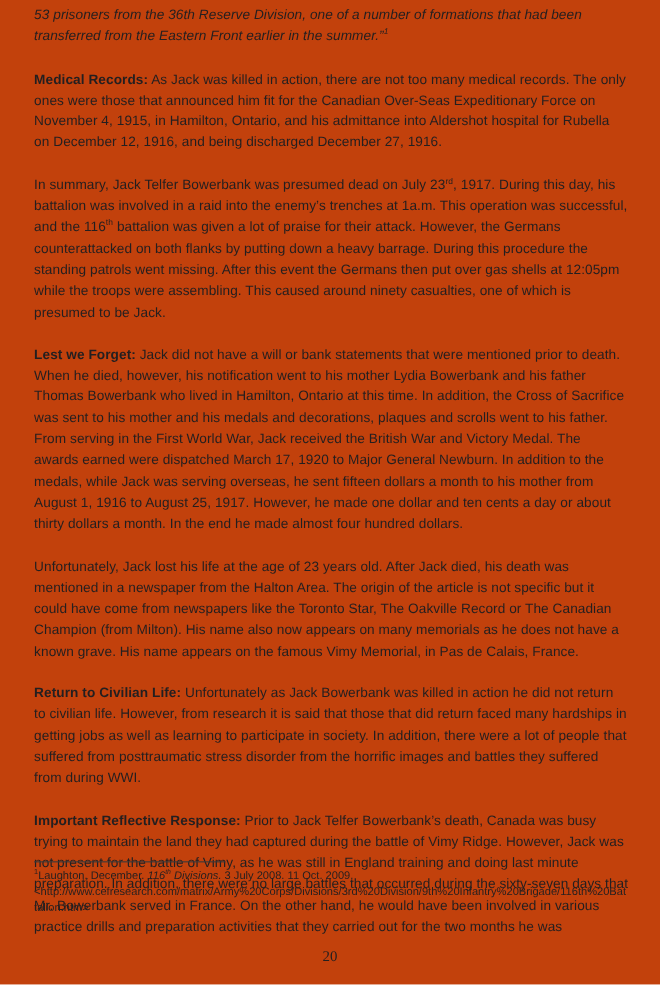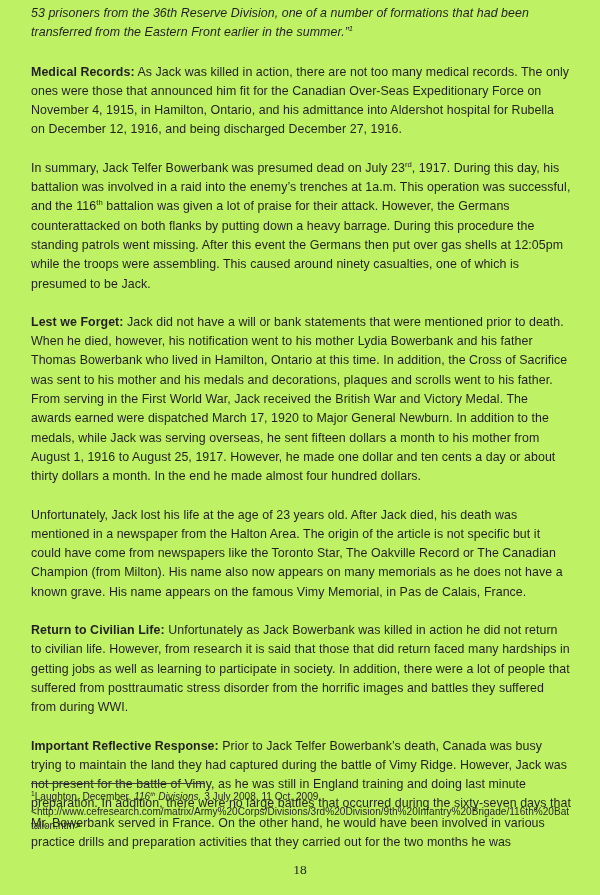--- a/index.html
+++ b/index.html
@@ -8,21 +8,21 @@
     background: #ffffff;
   }
   body {
     font-family: "Liberation Sans", sans-serif;
     color: #231f20;
   }
   .page {
     position: relative;
     width: 600px;
     height: 895px;
-    background: #bef264;
+    background: #c2410c;
     overflow: hidden;
     box-sizing: border-box;
   }
   .content {
     position: absolute;
     left: 31px;
     top: 4px;
     width: 540px;
   }
   p.para {
@@ -105,15 +105,15 @@
 
     <p class="para"><span class="lead">Important Reflective Response:</span><span> Prior to Jack Telfer Bowerbank’s death, Canada was busy trying to maintain the land they had captured during the battle of Vimy Ridge. However, Jack was not present for the battle of Vimy, as he was still in England training and doing last minute preparation. In addition, there were no large battles that occurred during the sixty-seven days that Mr. Bowerbank served in France. On the other hand, he would have been involved in various practice drills and preparation activities that they carried out for the two months he was</span></p>
 
   </div>
 
   <div class="footnote-area">
     <div class="footnote-rule"></div>
     <p class="footnote"><span class="fn-marker">1</span><span>Laughton, December.</span> <span class="fn-italic">116</span><sup class="fn-italic">th</sup><span class="fn-italic"> Divisions.</span><span> 3 July 2008. 11 Oct. 2009.</span><br><span>&lt;http://www.cefresearch.com/matrix/Army%20Corps/Divisions/3rd%20Division/9th%20Infantry%20Brigade/116th%20Battalion.htm&gt;</span></p>
   </div>
 
-  <div class="page-number">18</div>
+  <div class="page-number">20</div>
 
 </div>
 
 </body></html>

